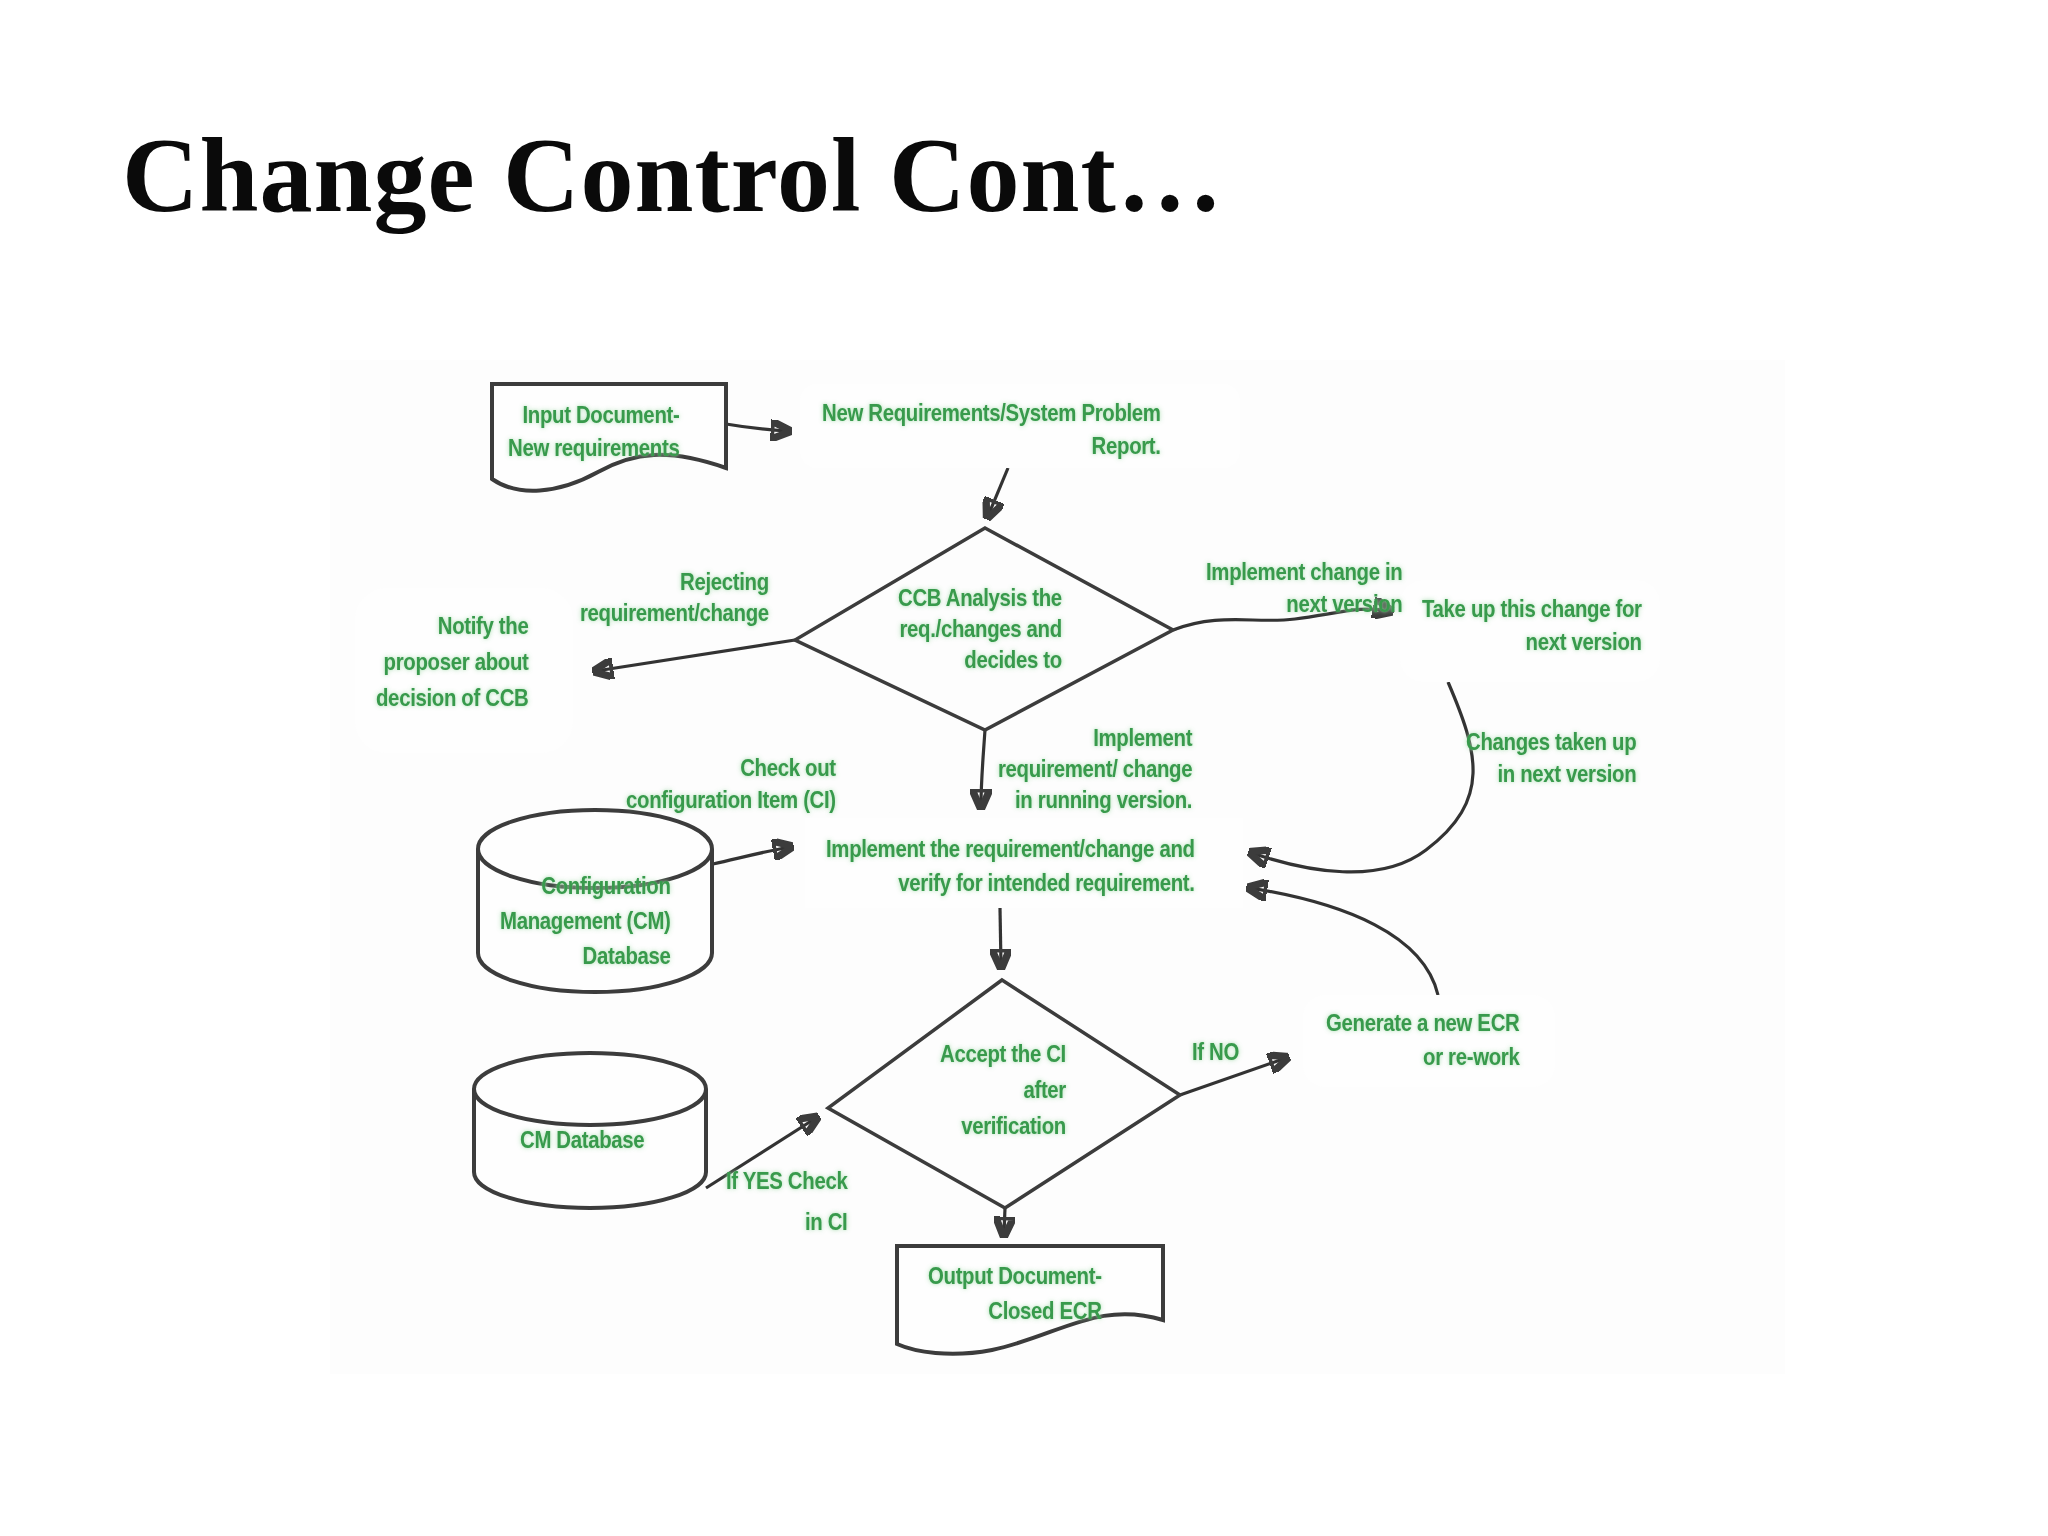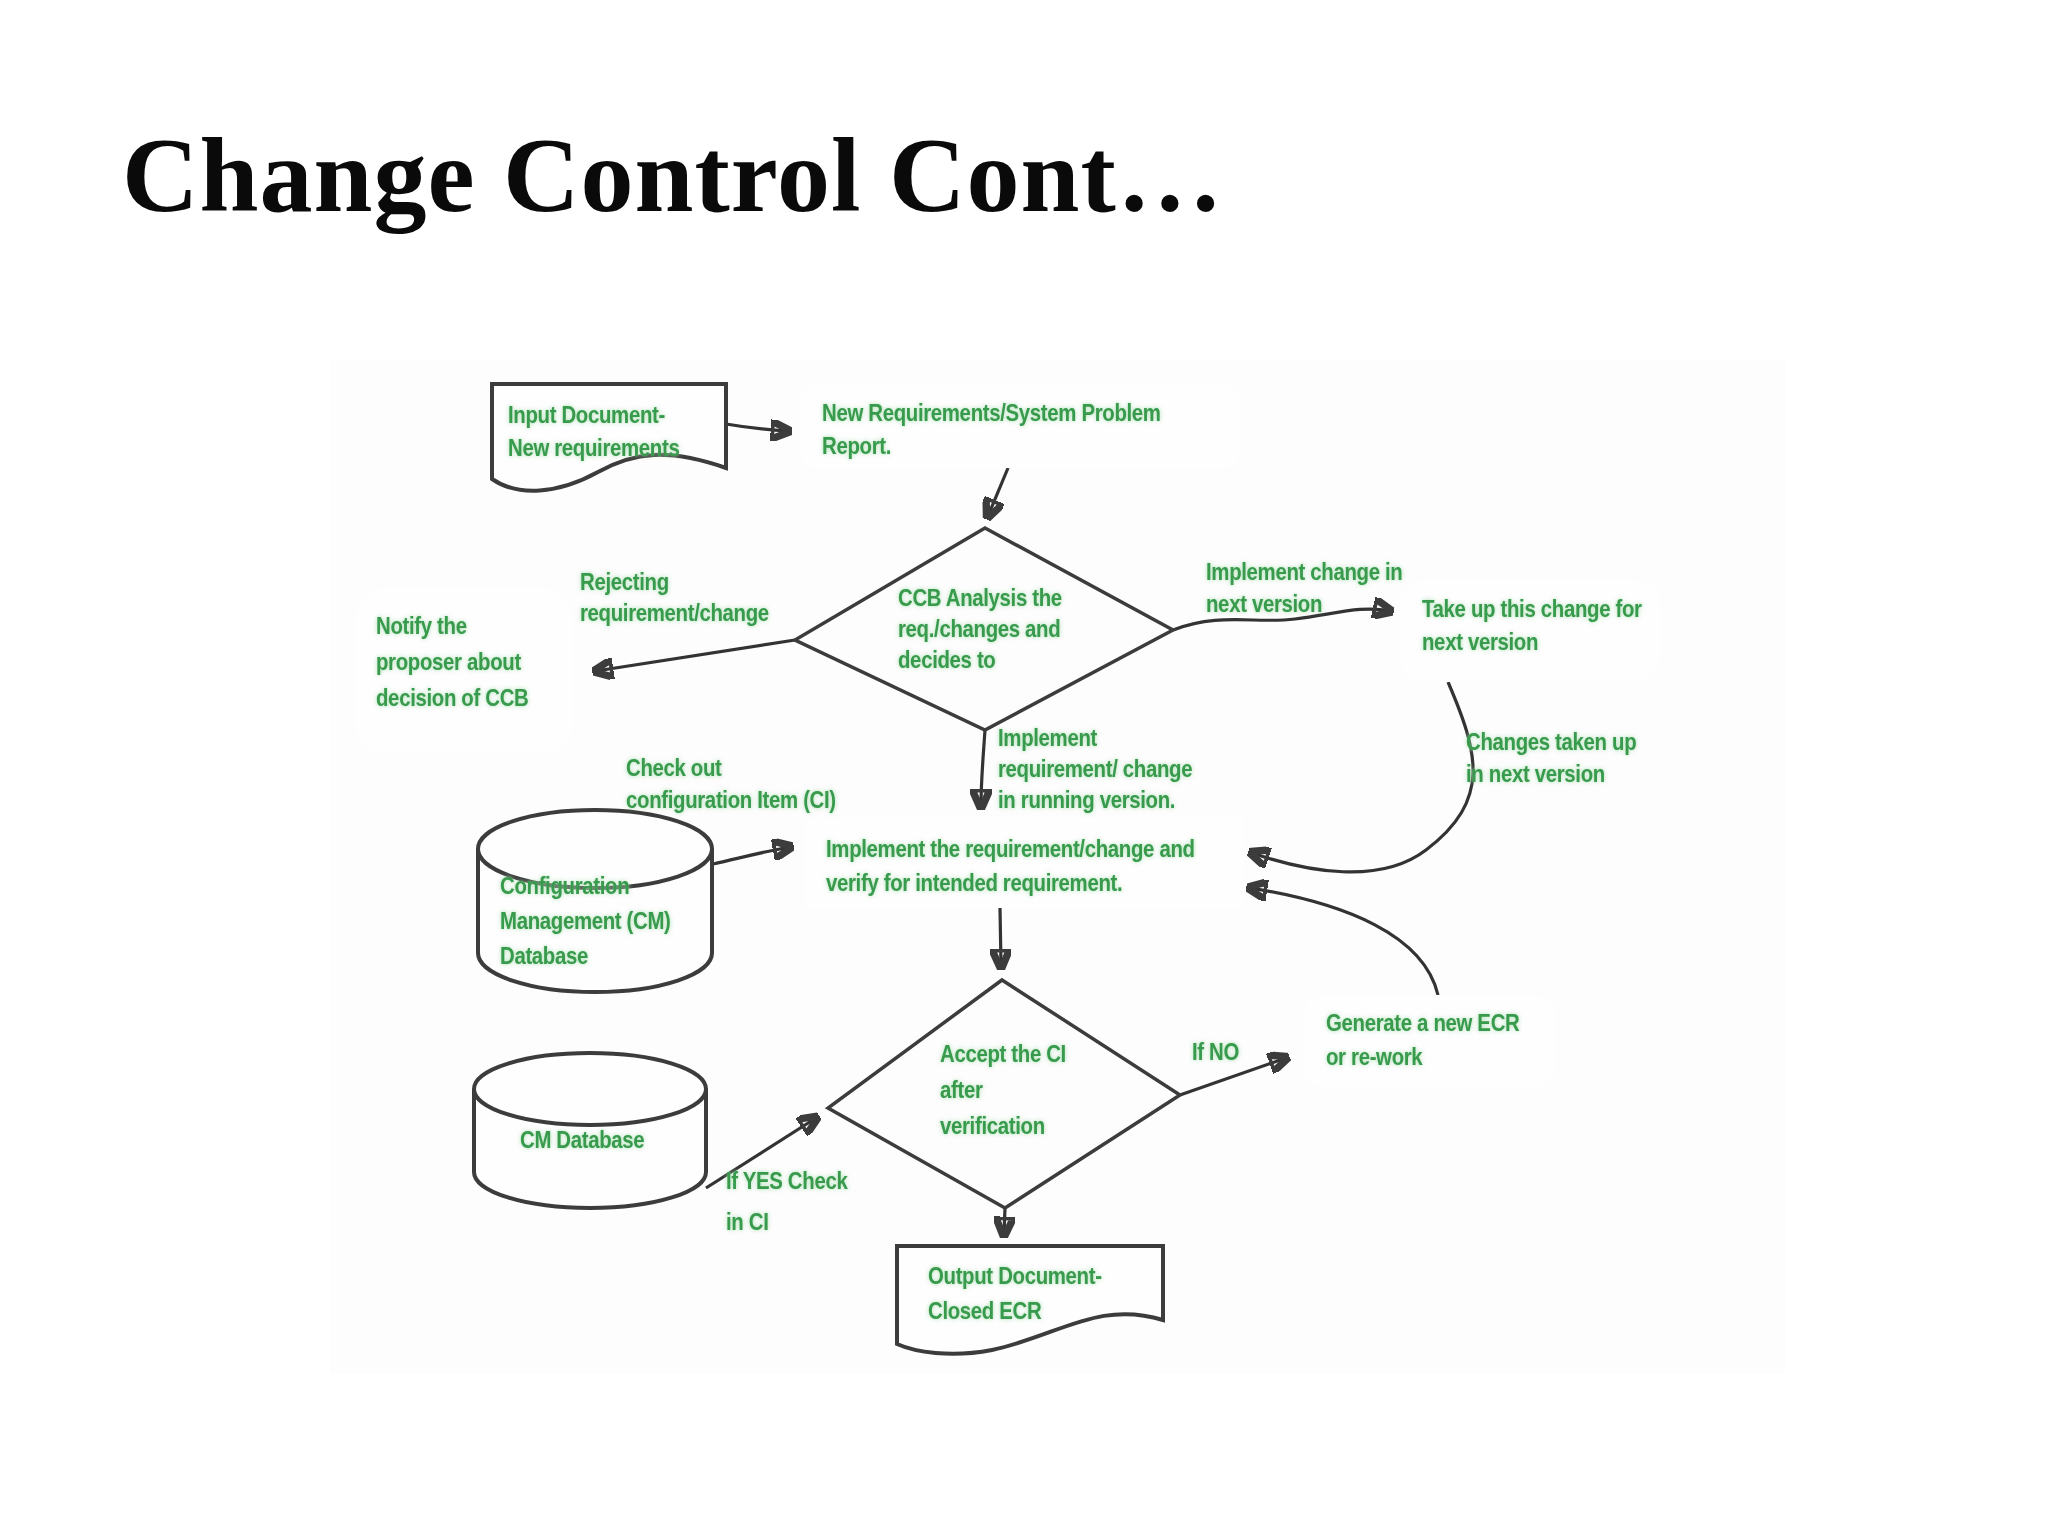--- a/index.html
+++ b/index.html
@@ -1,19 +1,20 @@
 <!DOCTYPE html>
 <html><head>
 <meta charset="utf-8">
 <style>
   html,body { margin:0; padding:0; background:#ffffff; }
   .slide {
     position:relative; width:2048px; height:1374px;
     background:#ffffff; overflow:hidden;
     font-family:"Liberation Sans", sans-serif;
+    text-align:right;
   }
   .page-title {
     position:absolute; left:122px; top:120px;
     font-family:"Liberation Serif", serif;
     font-weight:bold; font-size:106px; line-height:1.05;
     color:#0a0a0a; letter-spacing:1px; white-space:nowrap;
   }
   .fc-panel {
     position:absolute; left:330px; top:360px; width:1455px; height:1090px;
     background:#fdfdfd;

